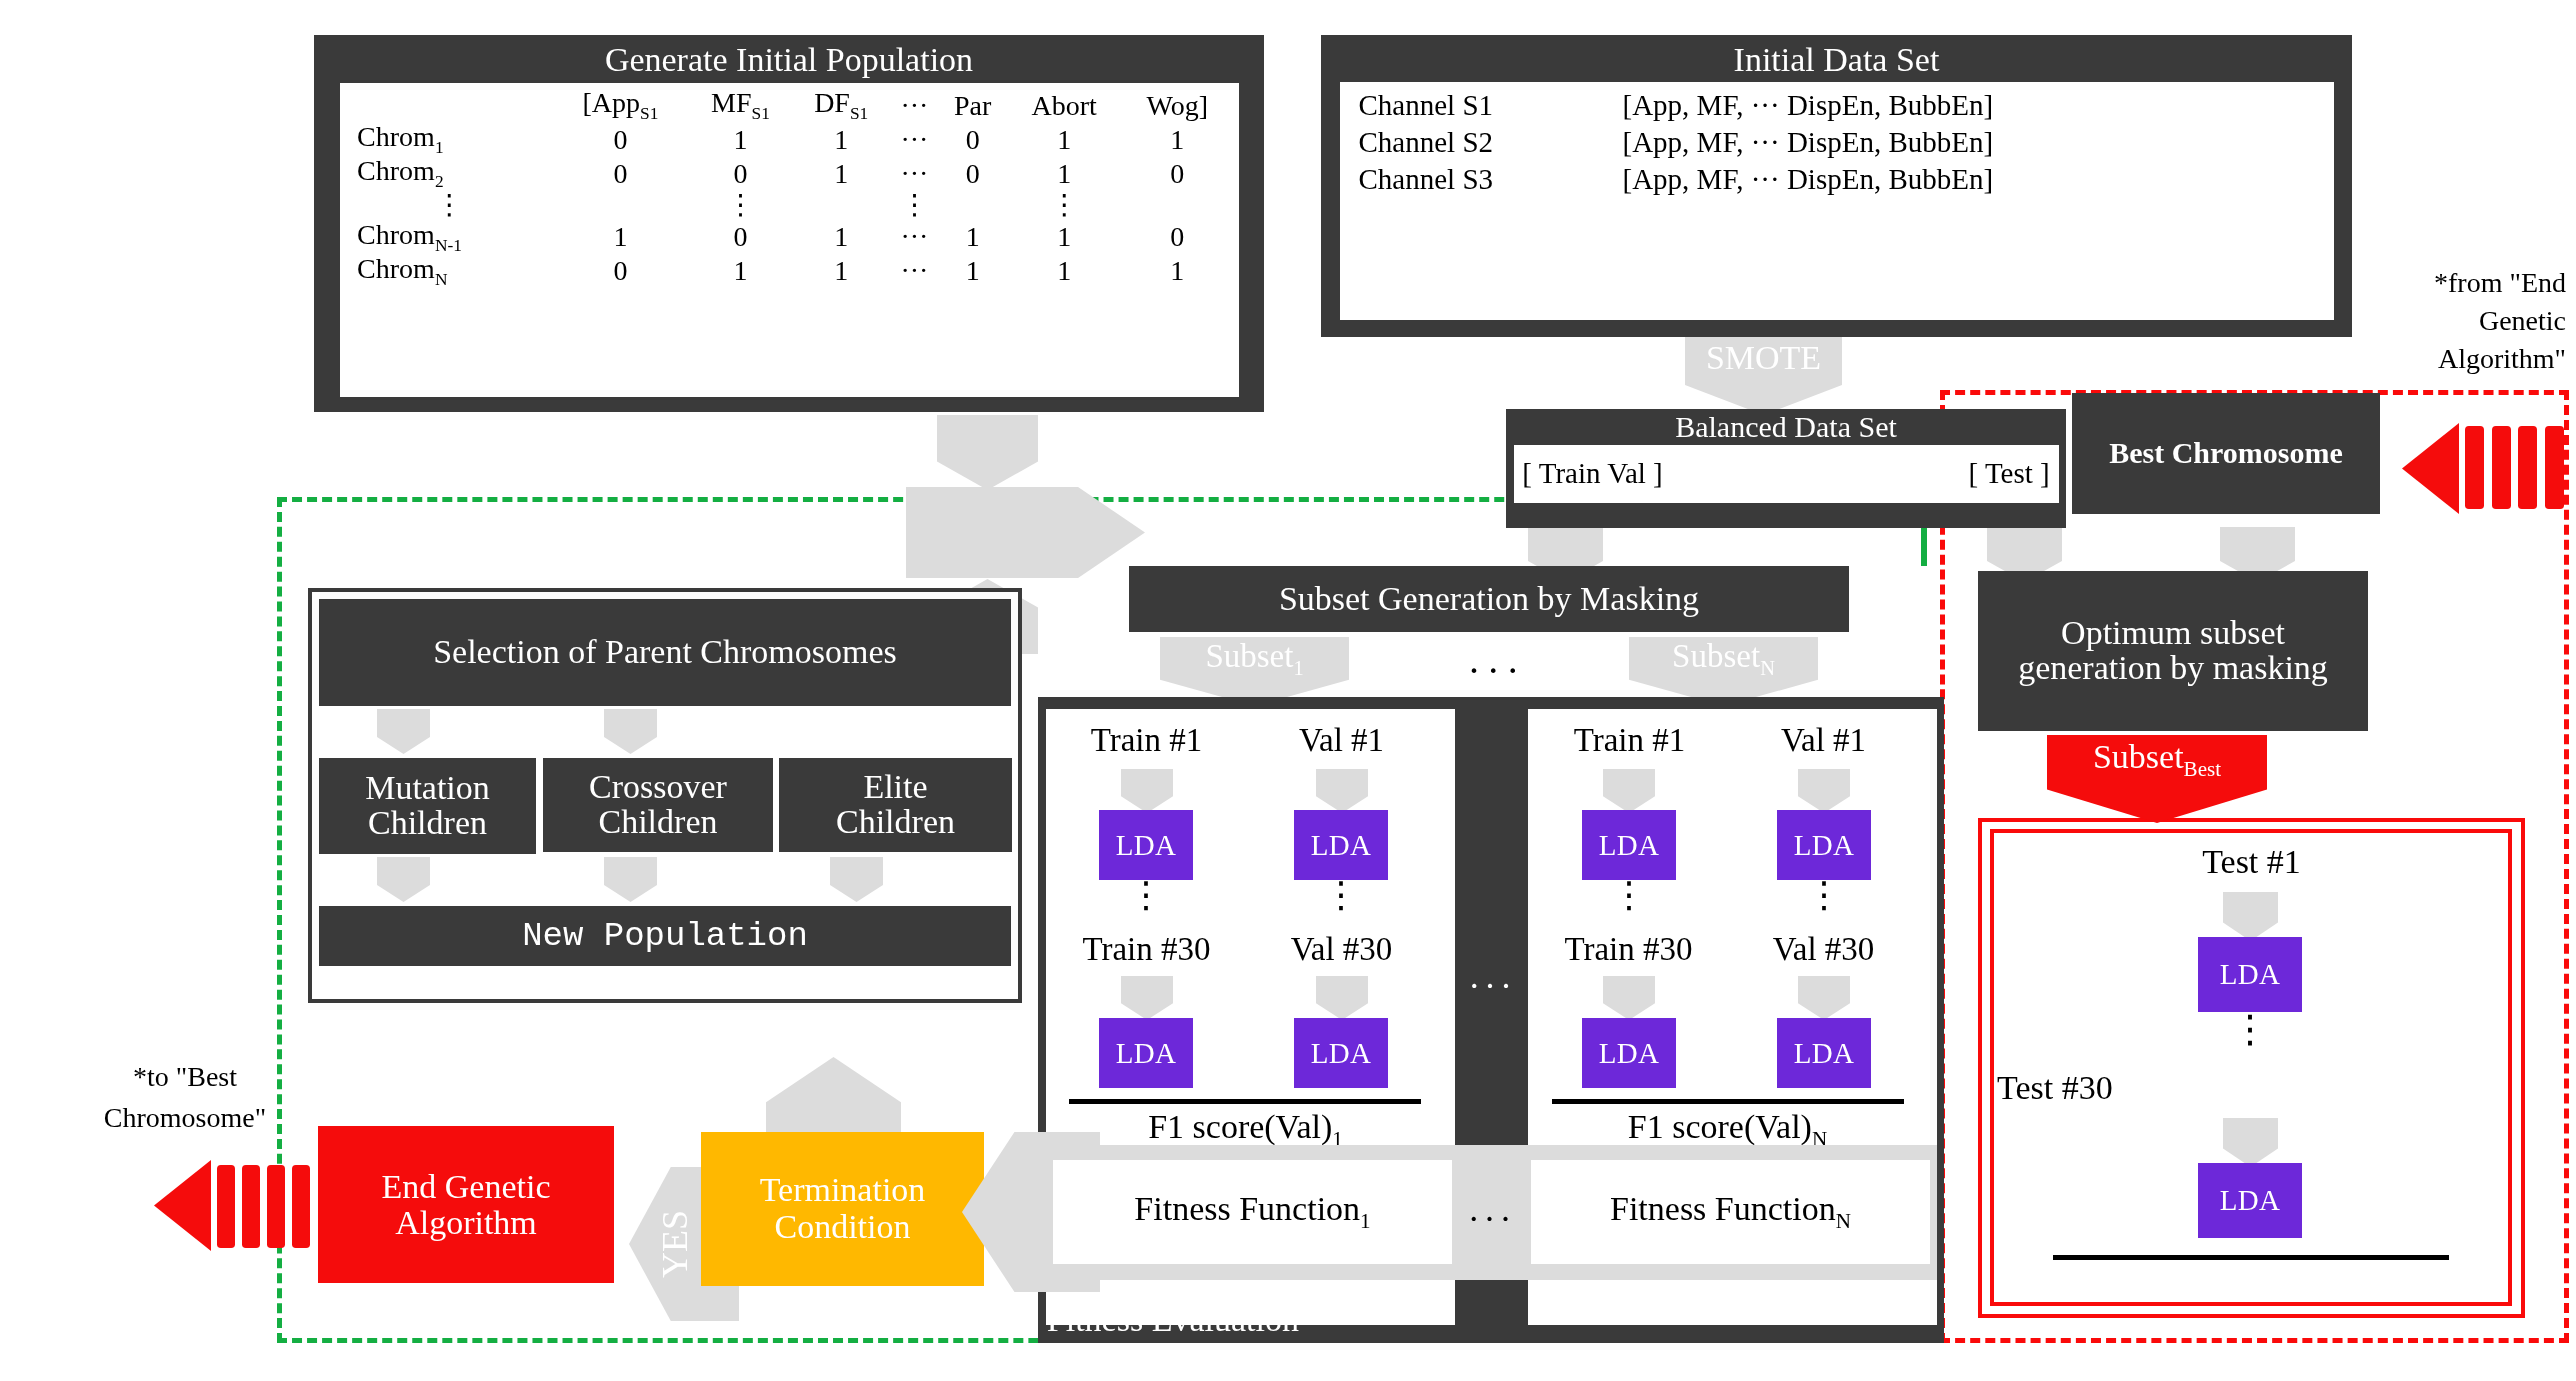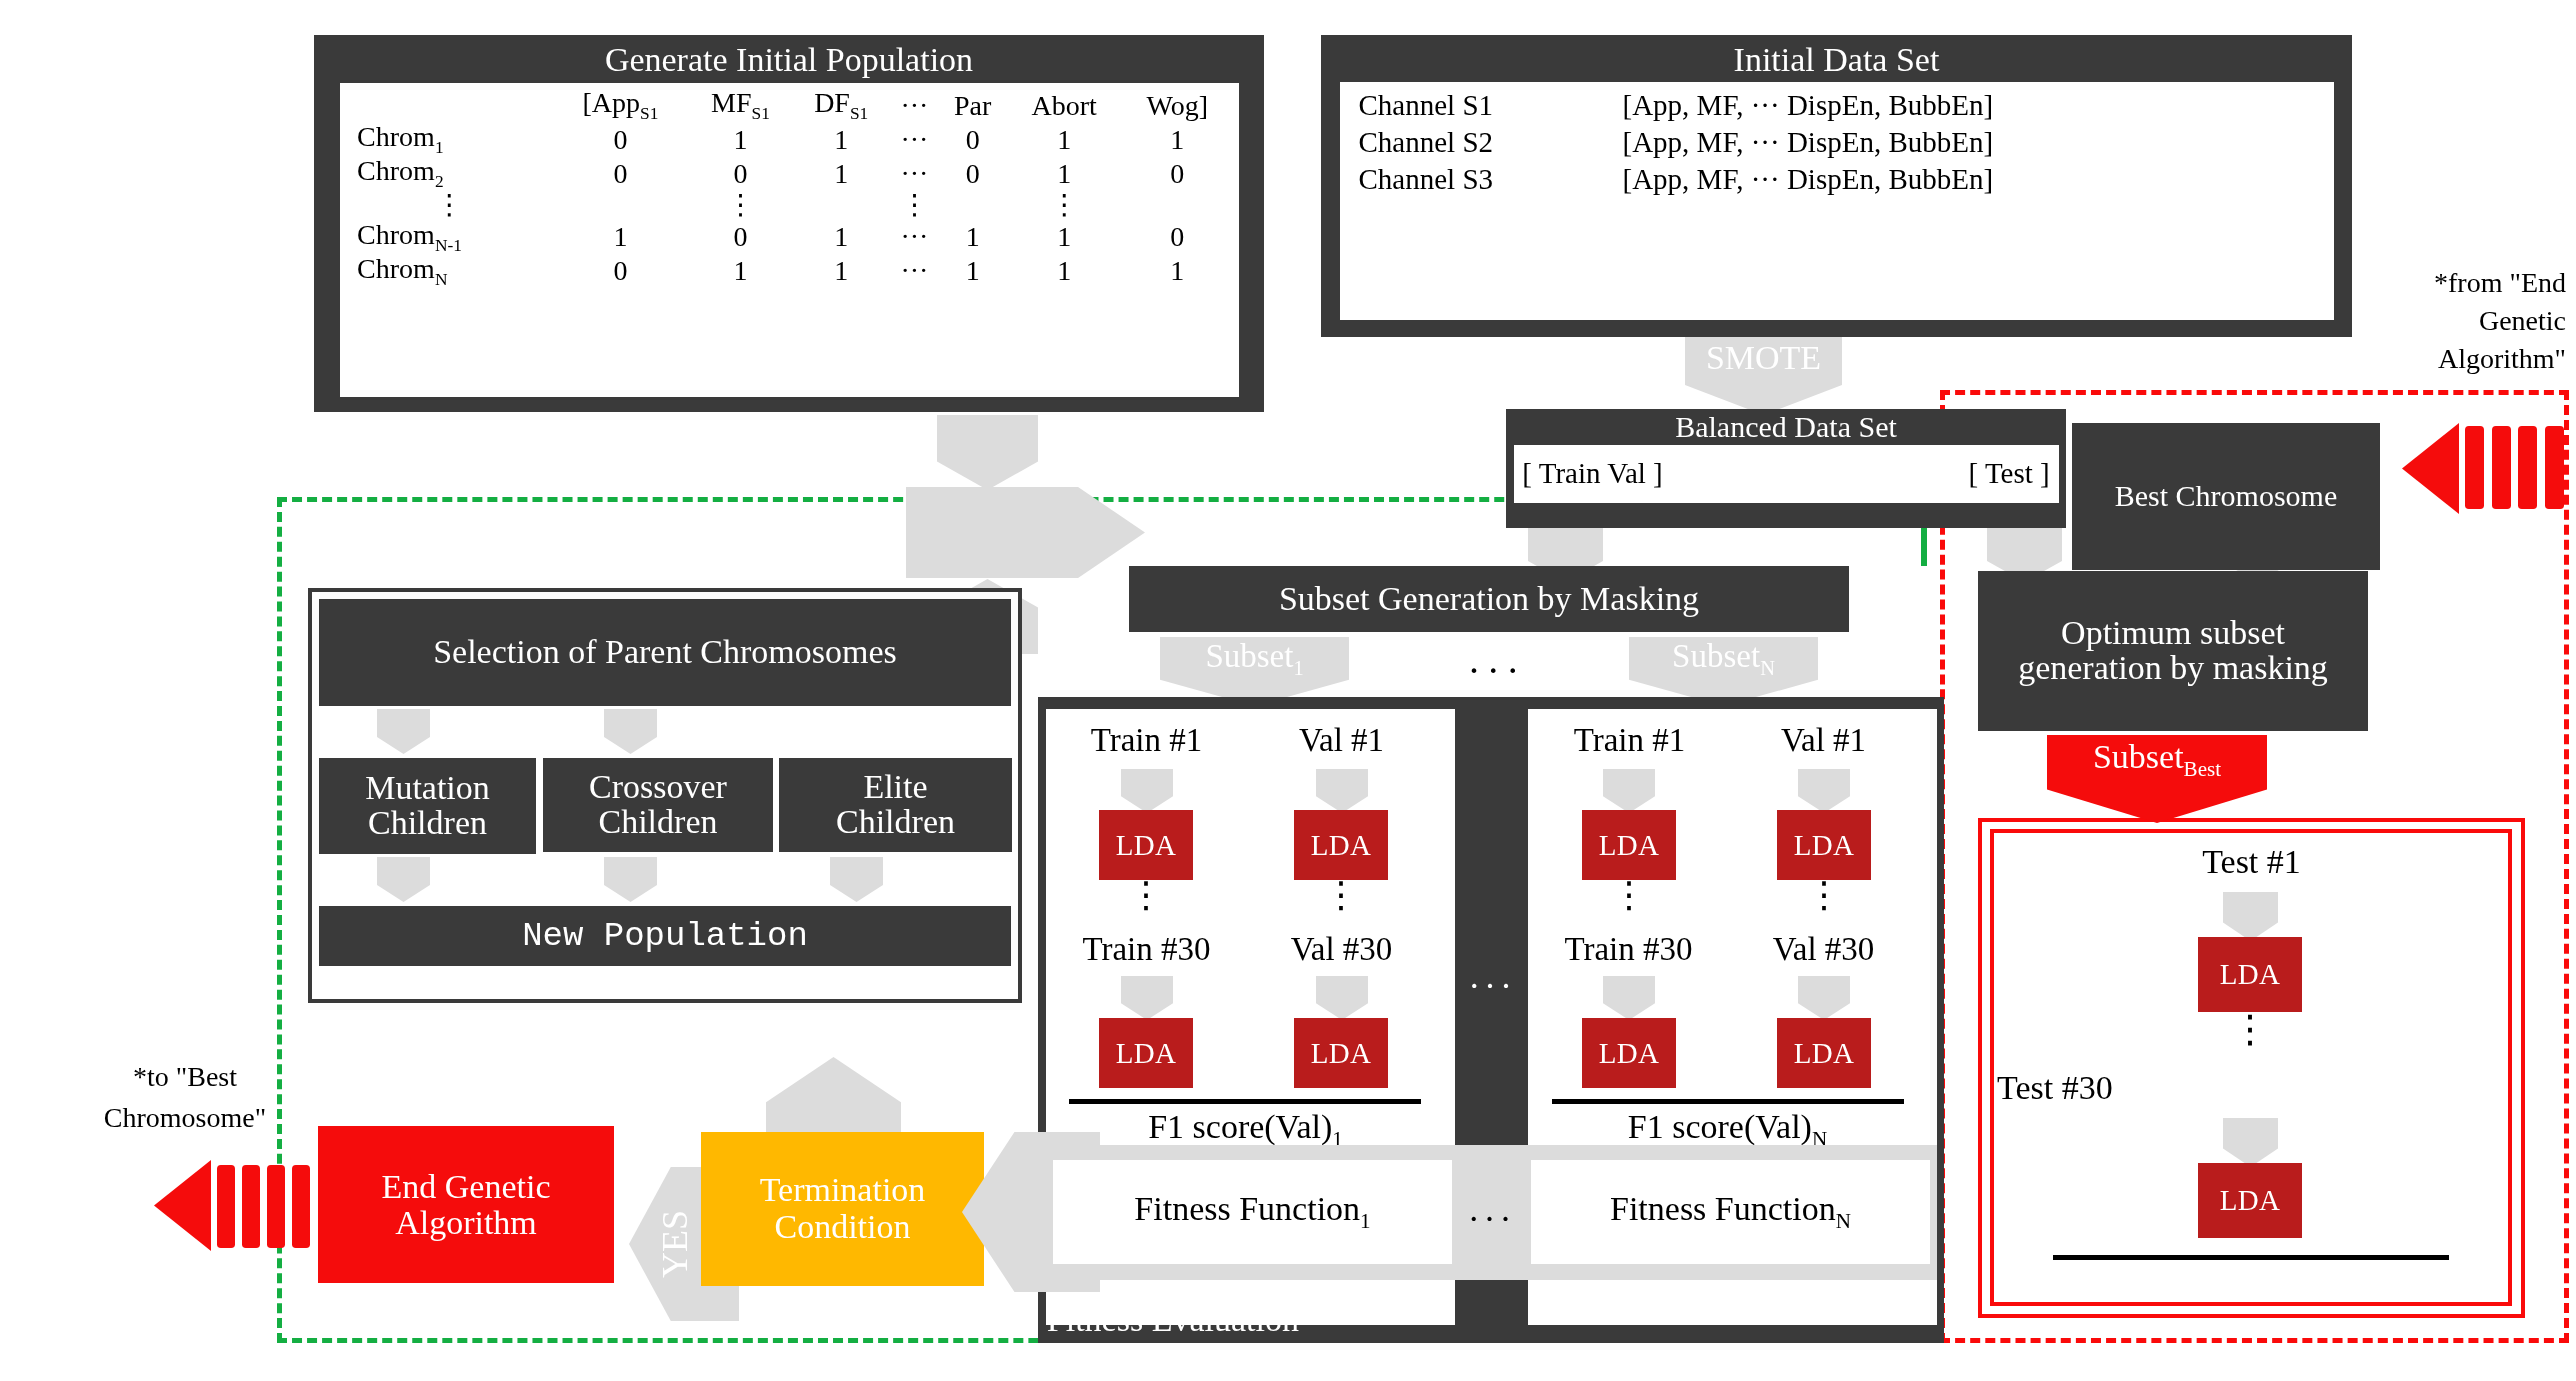--- a/index.html
+++ b/index.html
@@ -19,21 +19,21 @@
     color: #ffffff;
     display: flex; align-items: center; justify-content: center;
     text-align: center;
     line-height: 1.02;
   }
   .white-card {
     background: #ffffff;
     color: #000000;
   }
   .black-box {
-    background: #b91c1c; color: #ffffff;
+    background: #6d28d9; color: #ffffff;
     display:flex; align-items:center; justify-content:center;
     font-size: 29px; letter-spacing: 0.3px;
   }
   .red-box { background:#f50c0c; color:#ffffff; display:flex; align-items:center; justify-content:center; text-align:center; line-height:1.05; }
   .amber-box { background:#ffb800; color:#ffffff; display:flex; align-items:center; justify-content:center; text-align:center; line-height:1.08; }
 
   
   .arrow-down {
     background: #dcdcdc;
     clip-path: polygon(0 0, 100% 0, 100% 62%, 50% 100%, 0 62%);
@@ -202,21 +202,21 @@
   </div>
 
   <div class="abs dark" style="left:1506px; top:409px; width:560px; height:119px; flex-direction:column; justify-content:flex-start; padding-top:2.5px; z-index:5;">
     <div class="ttl-sm">Balanced Data Set</div>
     <div class="white-card" style="width:545px; height:58px; margin-top:2.5px; display:flex; align-items:center; justify-content:space-between; padding:0 8.8px;">
       <span class="cell">[ Train          Val ]</span>
       <span class="cell">[ Test ]</span>
     </div>
   </div>
 
-  <div class="abs dark" style="left:2072px; top:423px; width:308px; height:147px; padding:0 3.8px; z-index:5;">
+  <div class="abs dark" style="left:2072px; top:393px; width:308px; height:121px; padding:0 3.8px; z-index:5;font-weight:bold;">
     <span class="ttl-sm">Best Chromosome</span>
   </div>
 
   <div class="abs redhead" style="left:2402px; top:423px; width:57px; height:91px; z-index:6;"></div>
   <div class="abs redbar" style="left:2465px; top:426px; width:19px; height:83px; border-radius:3.8px; z-index:6;"></div>
   <div class="abs redbar" style="left:2492px; top:426px; width:19px; height:83px; border-radius:3.8px; z-index:6;"></div>
   <div class="abs redbar" style="left:2518px; top:426px; width:19px; height:83px; border-radius:3.8px; z-index:6;"></div>
   <div class="abs redbar" style="left:2545px; top:426px; width:19px; height:83px; border-radius:3.8px; z-index:6;"></div>
 
   <div class="abs arrow-down" style="left:937px; top:415px; width:101px; height:75px; z-index:3;"></div>

